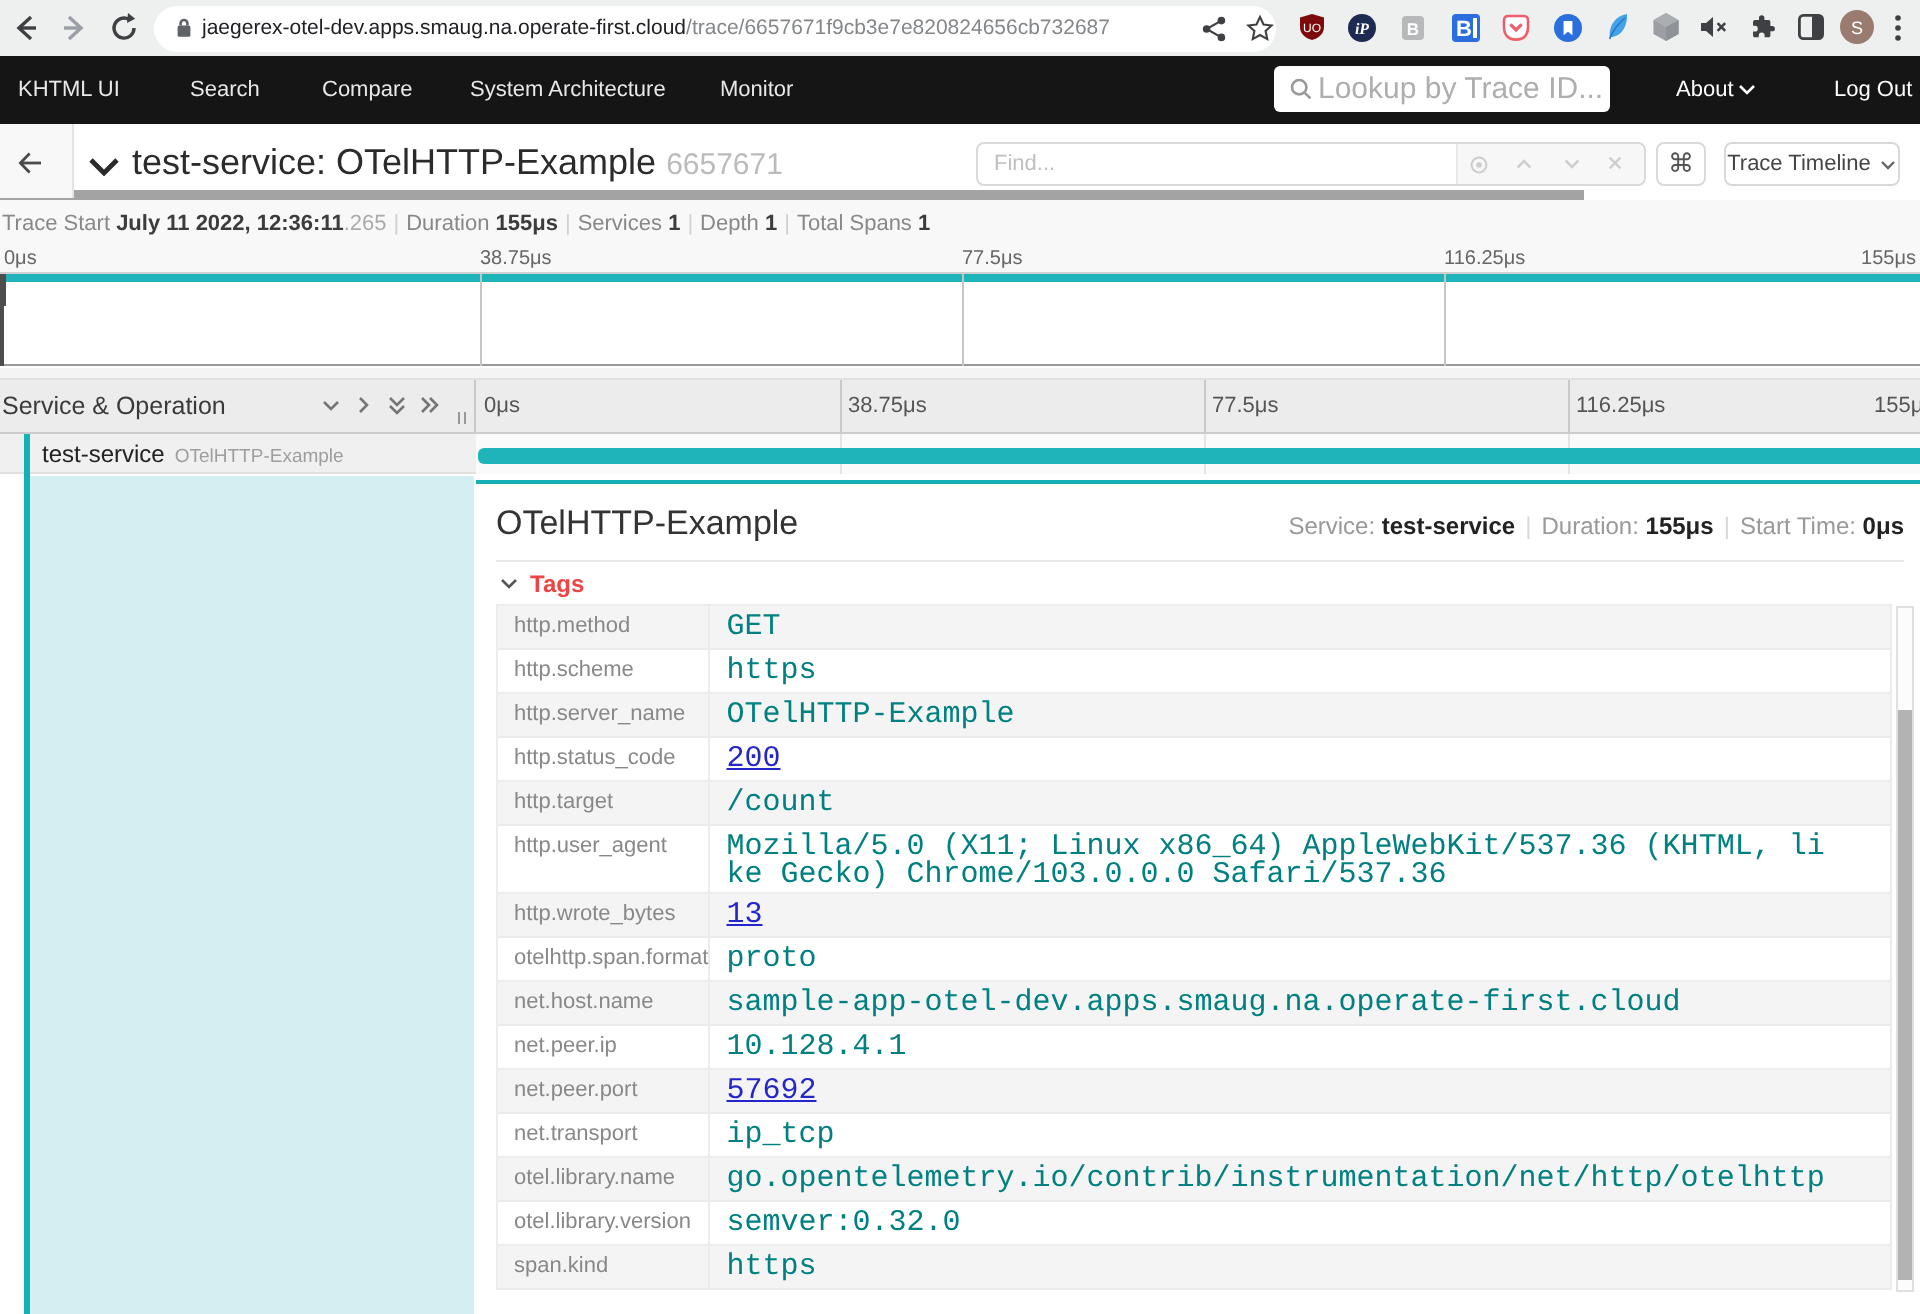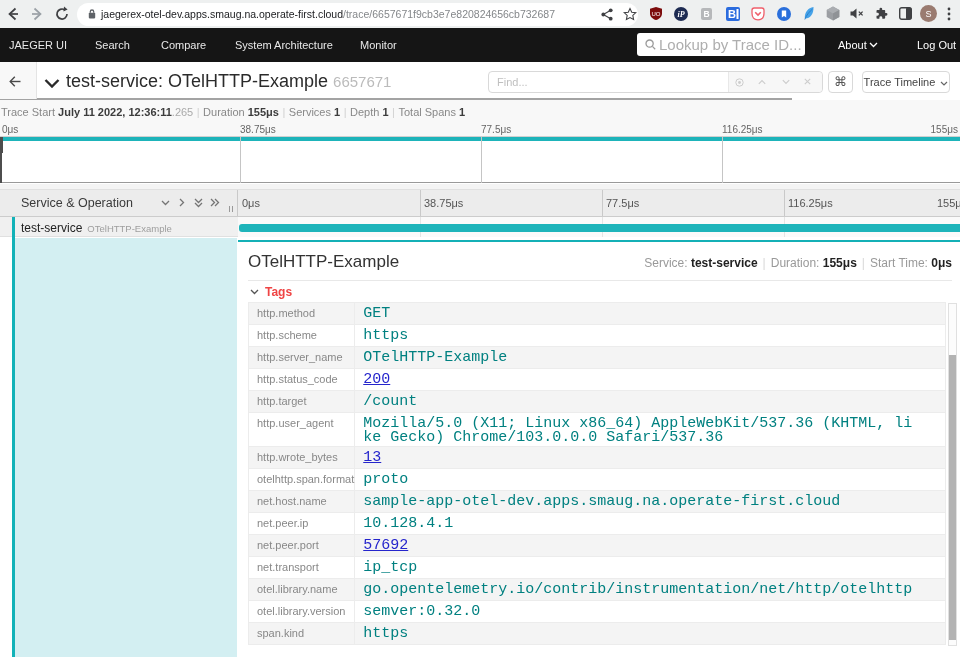--- a/index.html
+++ b/index.html
@@ -12,21 +12,21 @@
   #toolbar { position:absolute; left:0; top:0; width:960px; height:28px; background:#eef0f0; }
   #pill { position:absolute; left:77px; top:3px; width:561px; height:23px; background:#fff; border-radius:12px; }
   #urltext { position:absolute; left:101px; top:0; height:28px; line-height:29px; font-size:10.5px; color:#202124; white-space:nowrap; }
   #urltext .dim { color:#84878a; }
 
   
   #navbar { position:absolute; left:0; top:28px; width:960px; height:34px; background:#151515; color:#e8e8e8; font-size:11px; }
   #navbar .it { position:absolute; top:0; height:34px; line-height:35px; white-space:nowrap; }
 
   
-  #titlebar { position:absolute; left:0; top:62px; width:792px; height:38px; background:#fff; border-bottom:2px solid #a3a3a3; }
+  #titlebar { position:absolute; left:0; top:62px; width:792px; height:38px; background:#fff; border-bottom:5px solid #a3a3a3; }
   #backcol { position:absolute; left:0; top:0; width:37px; height:37px; background:#f8f8f8; border-right:1px solid #e4e4e4; }
   #tracetitle { position:absolute; left:66px; top:0; height:37px; line-height:38px; font-size:18px; color:#2b2b2b; white-space:nowrap; }
   #tracetitle .tid { font-size:15px; color:#bbb; }
   #findbox { position:absolute; left:488px; top:9px; width:335px; height:22px; border:1px solid #d9d9d9; border-radius:4px; background:#fff; }
   #findbox .ph { position:absolute; left:8px; top:0; line-height:21px; font-size:11px; color:#bfbfbf; }
   #findsuffix { position:absolute; right:0; top:0; width:94px; height:20px; background:#f7f7f7; border-left:1px solid #e8e8e8; border-radius:0 4px 4px 0; }
   .btn { position:absolute; top:9px; height:22px; border:1px solid #d9d9d9; border-radius:4px; background:#fff; }
   #cmdbtn { left:828px; width:25px; text-align:center; line-height:20px; font-size:13px; color:#555; }
   #ttbtn { left:862px; width:88px; line-height:20px; font-size:11px; color:#444; text-align:center; }
 
@@ -41,21 +41,21 @@
   #ticklabels span { position:absolute; top:0; line-height:12px; }
   #minimap { position:absolute; left:0; top:136px; width:960px; height:47px; background:#fff; border-top:1px solid #d0d0d0; border-bottom:1px solid #999; }
   #mmteal { position:absolute; left:0; top:0px; width:960px; height:3.5px; background:#1eb4ba; }
   .mmline { position:absolute; top:0; width:1px; height:46px; background:#c5c5c5; }
   #mmhandle { position:absolute; left:0; top:0; width:2px; height:46px; background:#4d4d4d; }
   #mmgrip { position:absolute; left:0; top:0; width:3px; height:16px; background:#4d4d4d; }
   #mmgap { position:absolute; left:0; top:184px; width:960px; height:6px; background:#f4f4f4; border-bottom:1px solid #e0e0e0; }
 
   
   #thead { position:absolute; left:0; top:190px; width:960px; height:27px; background:#ececec; border-bottom:1px solid #ccc; }
-  #thead .svcop { position:absolute; left:1px; top:0; line-height:26px; font-size:12.5px; color:#3a3a3a;margin-left:20px; }
+  #thead .svcop { position:absolute; left:1px; top:0; line-height:26px; font-size:12.5px; color:#3a3a3a; }
   #thead .tick { position:absolute; top:0; line-height:26px; font-size:11px; color:#555; }
   .vline { position:absolute; top:0; width:1px; height:26px; background:#c9c9c9; }
 
   
   #row { position:absolute; left:0; top:217px; width:960px; height:20px; background:#f0f0f0; border-bottom:1px solid #e0e0e0; }
   #rowright { position:absolute; left:238px; top:0; width:722px; height:20px; background:#fafafa; }
   .gline { position:absolute; top:0; width:1px; height:20px; background:#e4e4e4; }
   #rowteal { position:absolute; left:12px; top:217px; width:3px; height:440px; background:#12b2b8; }
   #rowname { position:absolute; left:21px; top:217px; height:20px; line-height:20px; white-space:nowrap; }
   #rowname b { font-size:12px; font-weight:400; color:#222; }
@@ -187,21 +187,21 @@
       </svg>
 
     <svg class="ic abs" style="left:947px;top:7px" width="4" height="14" viewBox="0 0 4 14">
         <circle cx="2" cy="2" r="1.4" fill="#3f4043"></circle>
         <circle cx="2" cy="7" r="1.4" fill="#3f4043"></circle>
         <circle cx="2" cy="12" r="1.4" fill="#3f4043"></circle>
       </svg>
   </div>
 
   <div id="navbar">
-    <span class="it" style="left:9px">JAEGER UI</span>
+    <span class="it" style="left:9px">KHTML UI</span>
     <span class="it" style="left:95px">Search</span>
     <span class="it" style="left:161px">Compare</span>
     <span class="it" style="left:235px">System Architecture</span>
     <span class="it" style="left:360px">Monitor</span>
     <div class="abs" style="left:637px;top:5px;width:168px;height:23px;background:#fff;border-radius:3px;">
       <svg class="ic abs" style="left:8px;top:6px" width="11" height="11" viewBox="0 0 11 11">
           <circle cx="4.6" cy="4.6" r="3.6" stroke="#9a9a9a" stroke-width="1.3" fill="none"></circle>
           <path d="M7.4 7.4 L10.2 10.2" stroke="#9a9a9a" stroke-width="1.3"></path>
         </svg>
       <span class="abs" style="left:22px;top:0;line-height:23px;font-size:15px;color:#aeaeae;">Lookup by Trace ID...</span>

